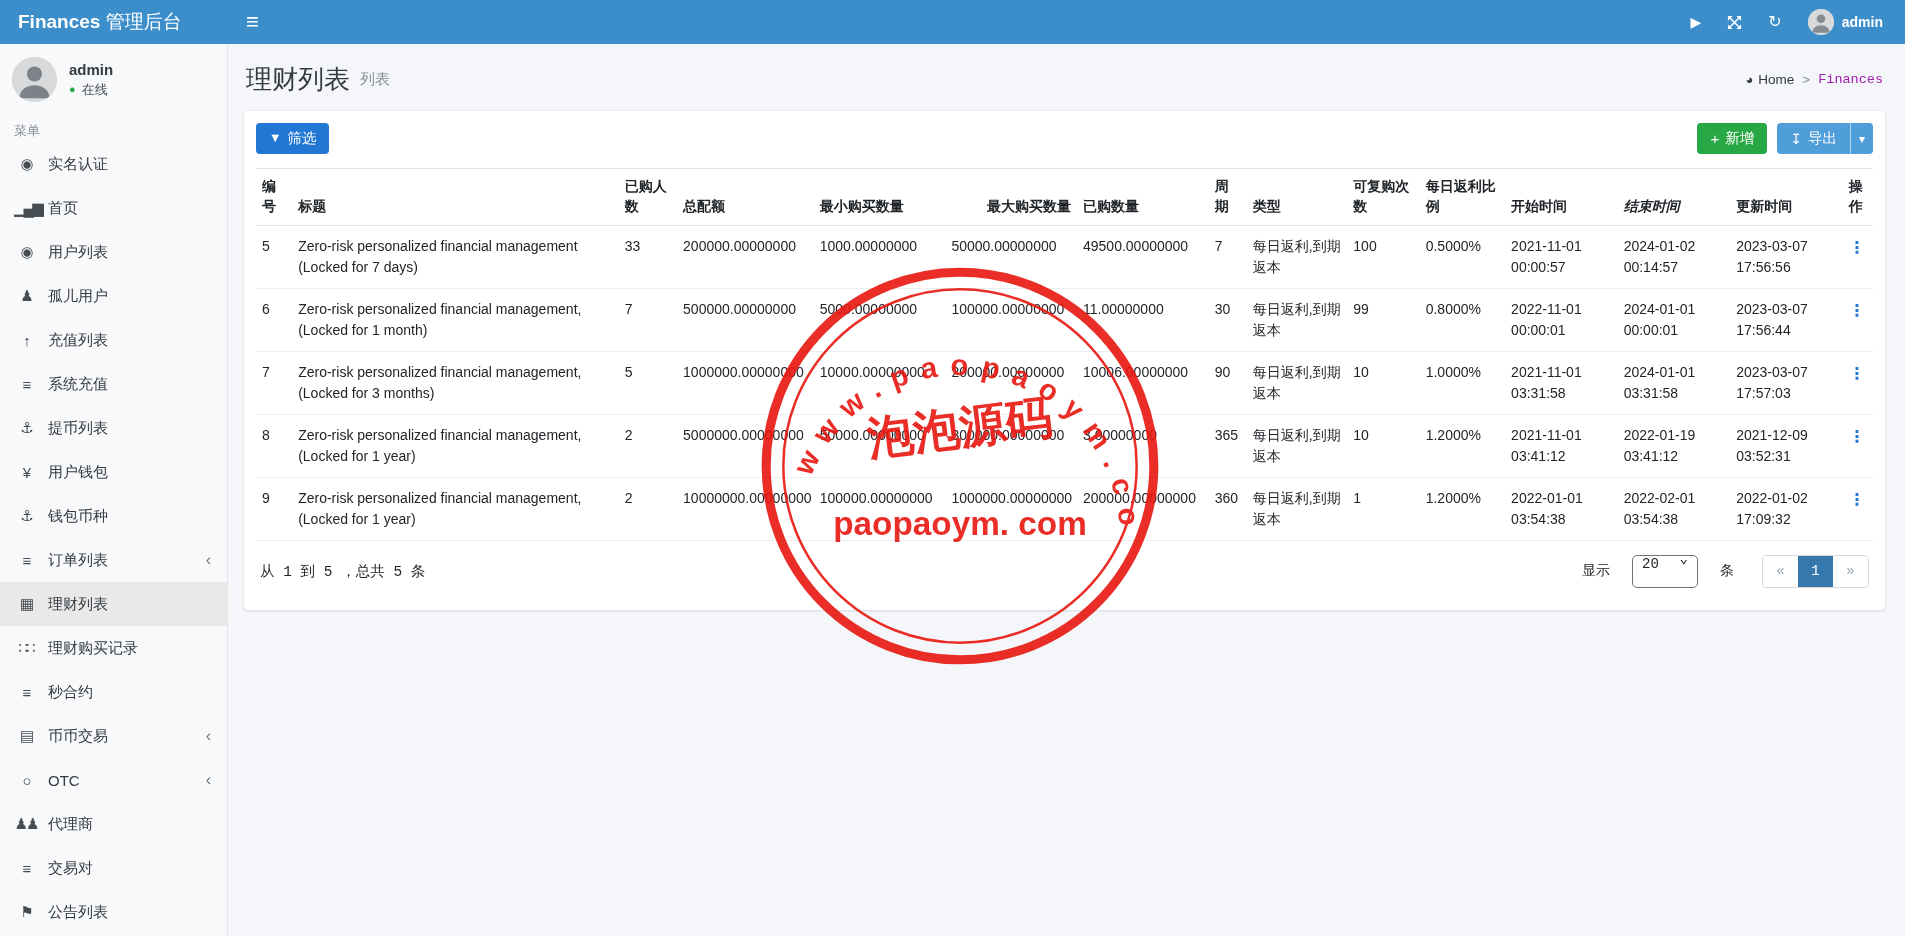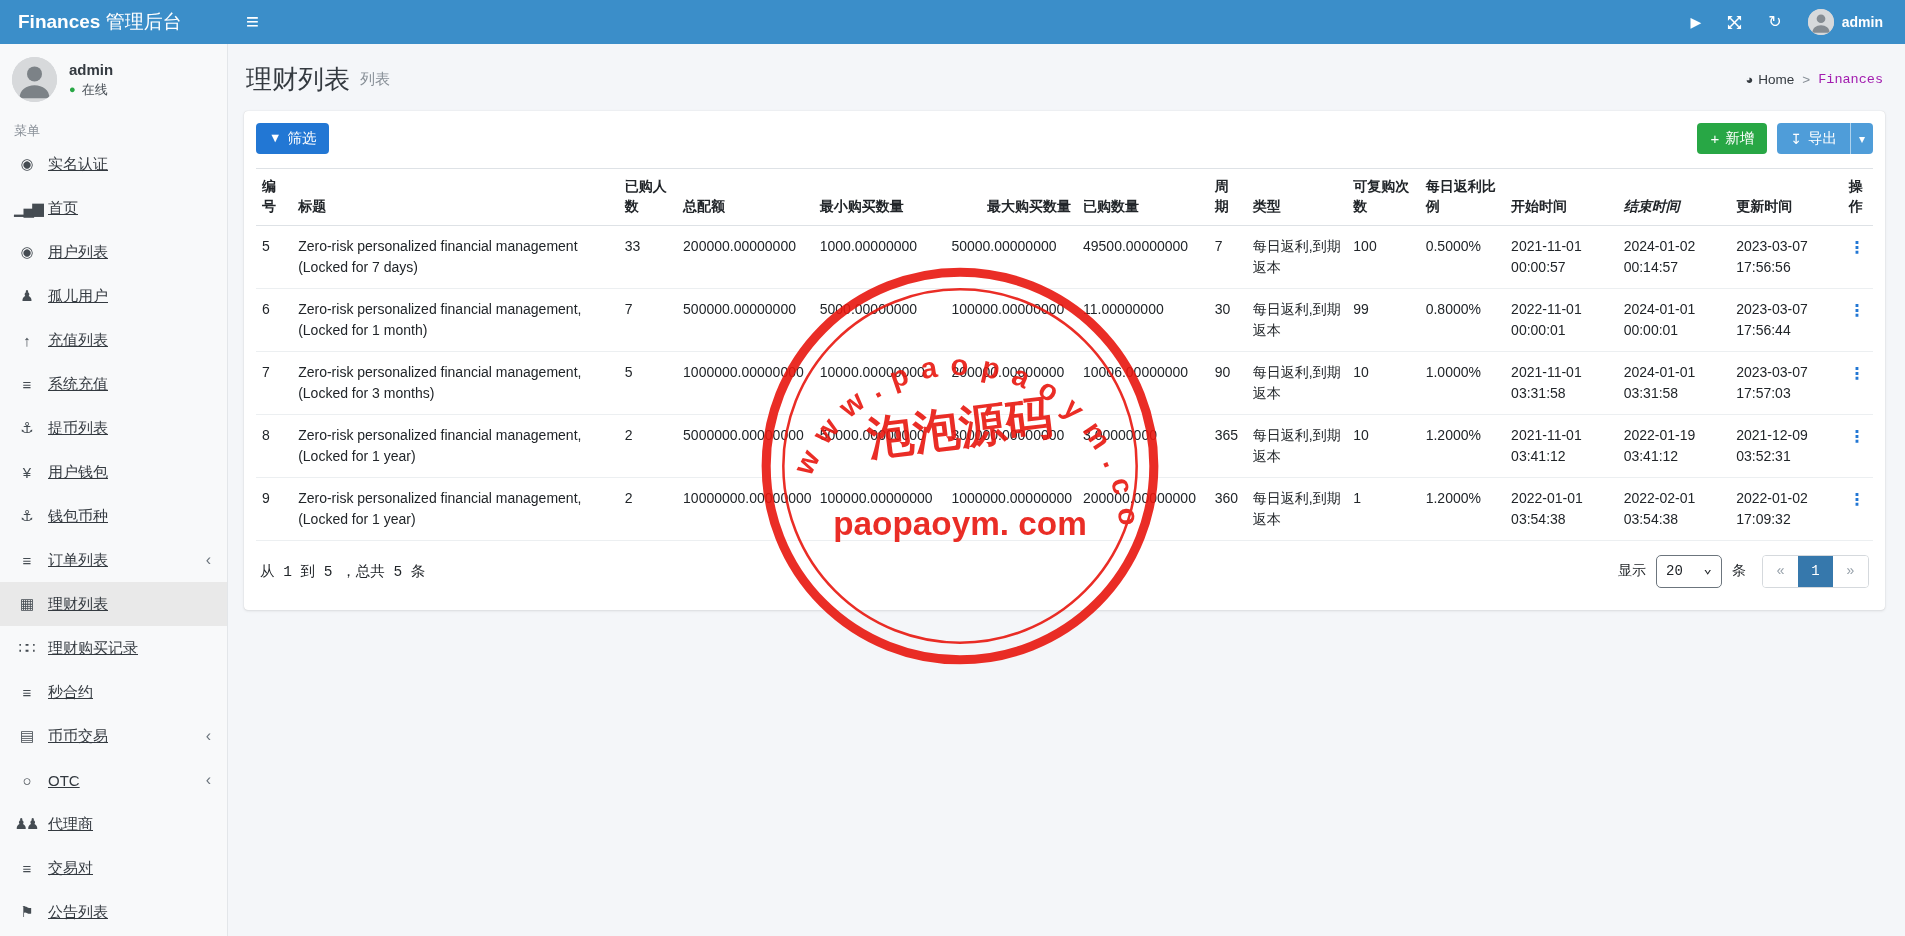--- a/index.html
+++ b/index.html
@@ -25,21 +25,21 @@
   .user-panel { display: flex; align-items: center; gap: 12px; padding: 13px 12px 12px 12px; }
   .user-meta .uname { font-size: 15px; color: #343a40; font-weight: 600; margin-bottom: 3px; }
   .user-meta .ustatus { font-size: 13px; color: #495057; display: flex; align-items: center; gap: 6px; }
   .dot { color: #28a745; font-size: 11px; line-height: 1; }
   .menu-label { font-size: 13px; color: #8a9199; padding: 8px 0 2px 14px; }
   .menu-item { display: flex; align-items: center; height: 44px; padding: 0 10px 0 14px;
                font-size: 15px; color: #343a40; text-decoration: none; cursor: pointer; }
   .menu-item.active { background: #e9e9e9; }
   .mi-icon { width: 24px; margin-right: 10px; color: #454c52; font-size: 15px; text-align: center;
              letter-spacing: -2px; flex: none; }
-  .mi-label { flex: 1 1 auto; white-space: nowrap; text-decoration: underline; }
+  .mi-label { flex: 1 1 auto; white-space: nowrap; }
   .mi-chevron { color: #6c757d; font-size: 16px; margin-right: 6px; }
 
   
   .content { position: absolute; top: 44px; left: 228px; width: 1677px; height: 892px; padding: 14px 20px 0 16px; }
   .content-header { display: flex; align-items: center; margin: 4px 2px 14px 2px; }
   .page-title { font-size: 26px; font-weight: 400; color: #343a40; }
   .page-subtitle { font-size: 15px; color: #868e96; margin-left: 10px; }
   .breadcrumb { margin-left: auto; display: flex; align-items: center; gap: 8px; font-size: 13.5px; }
   .bc-home { color: #343a40; display: flex; align-items: center; gap: 5px; cursor: pointer; }
   .bc-icon { font-size: 13px; color: #343a40; }
@@ -60,23 +60,23 @@
   .btn .bicon { font-size: 12.5px; line-height: 1; }
 
   table { width: 100%; border-collapse: collapse; table-layout: fixed; font-size: 14px; }
   thead th { text-align: left; vertical-align: bottom; font-weight: 700; color: #212529;
              padding: 8px 6px; border-top: 1px solid #dee2e6; border-bottom: 1px solid #dee2e6; line-height: 1.4; }
   tbody td { vertical-align: top; padding: 10px 6px; border-bottom: 1px solid #eceff1; line-height: 1.5;
              color: #212529; overflow-wrap: normal; }
   .action-dots { color: #2277d4; font-size: 16px; font-weight: 700; cursor: pointer; }
 
   .card-footer { display: flex; align-items: center; padding: 14px 4px 16px 4px; font-size: 14.5px; font-family: Liberation Mono, monospace; }
-  .pager-area { margin-left: auto; display: flex; align-items: center; gap: 10px; }
+  .pager-area { margin-left: auto; display: flex; align-items: center; gap: 22px; }
   .show-label, .unit-label { color: #212529; font-size: 14px; }
-  .select-box { display: inline-flex; align-items: center; justify-content: space-between;
+  .select-box { display: inline-flex; justify-content: space-between;
                 width: 66px; height: 33px; border: 1px solid #6c757d; border-radius: 5px;
                 padding: 0 9px; font-size: 14px; cursor: pointer; background: #fff; }
   .select-caret { font-size: 14px; font-weight: 700; margin-top: -6px; }
   .pager { display: inline-flex; border: 1px solid #d5d9dd; border-radius: 4px; overflow: hidden; margin-left: 6px; }
   .pager .pg { width: 35px; height: 31px; display: flex; align-items: center; justify-content: center;
                font-size: 14px; background: #fff; color: #98a2ab; cursor: pointer; }
   .pager .pg.active { background: #3678ac; color: #fff; }
 
   
   .watermark { position: absolute; left: 748px; top: 254px; width: 424px; height: 424px;

